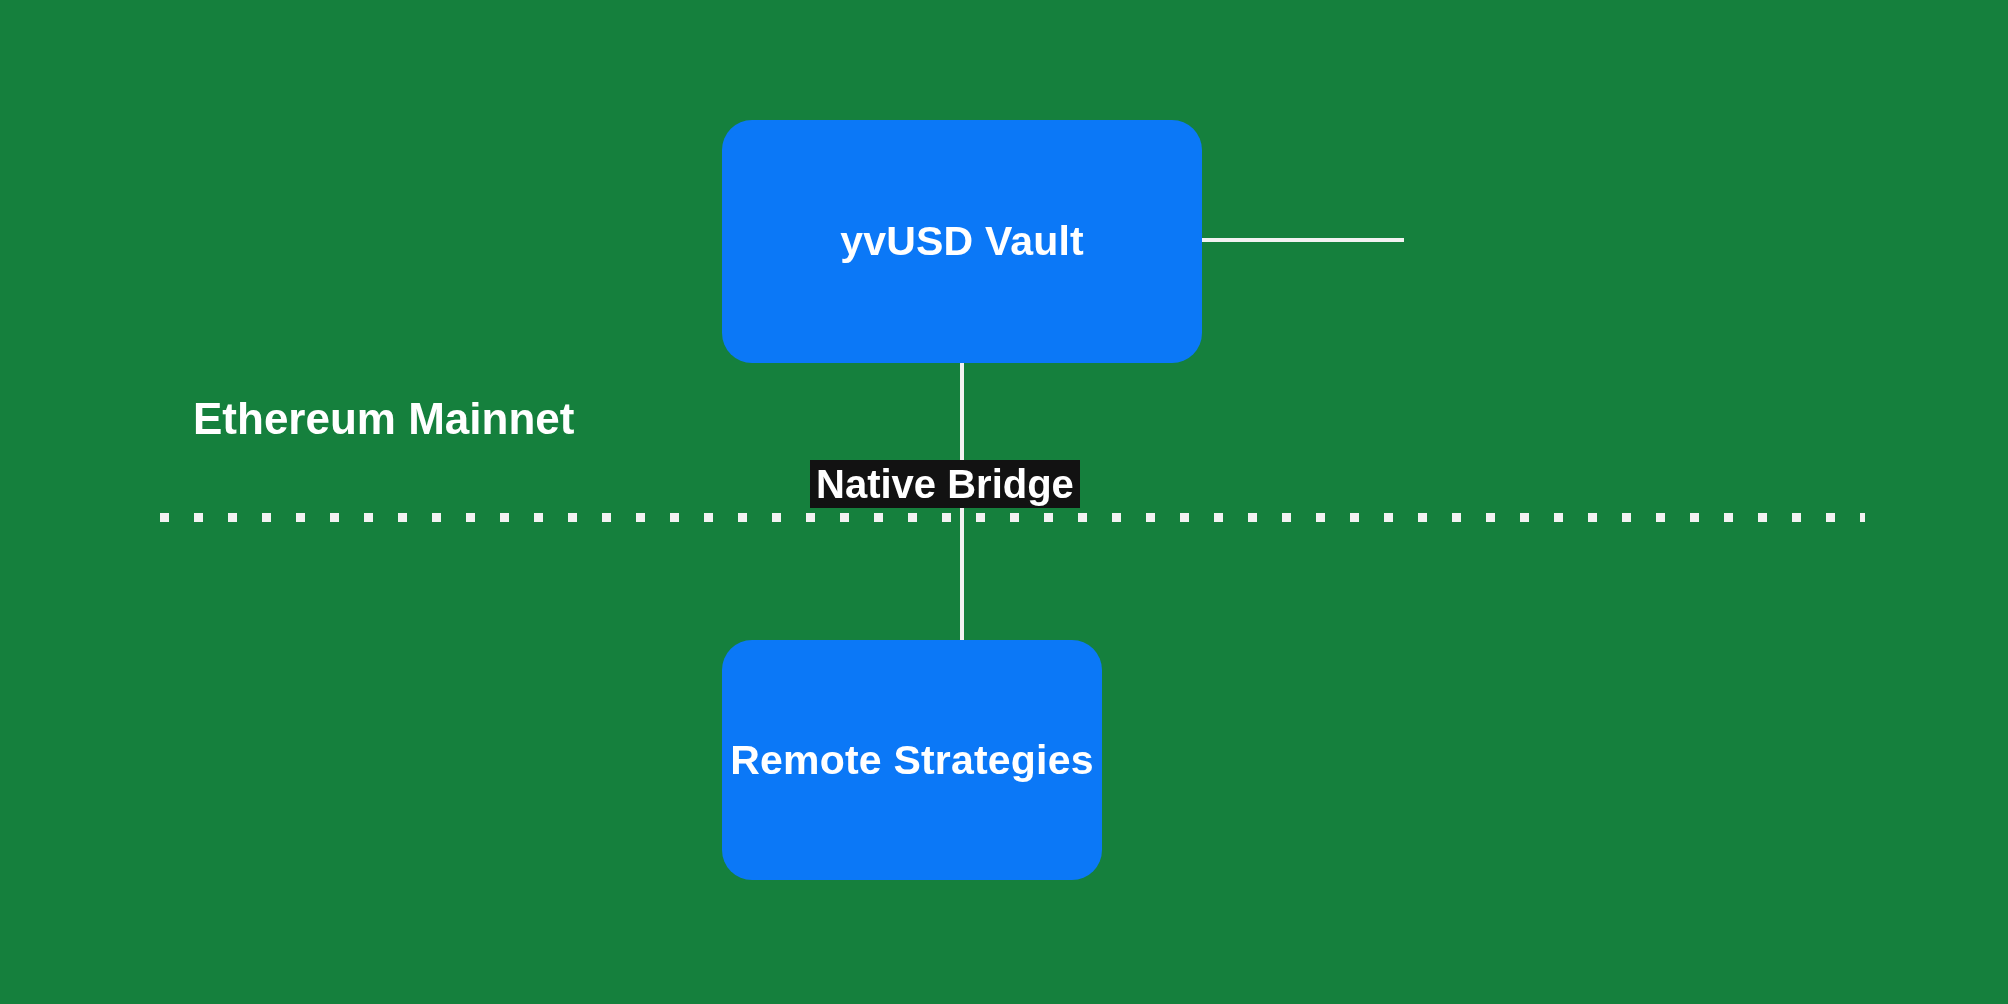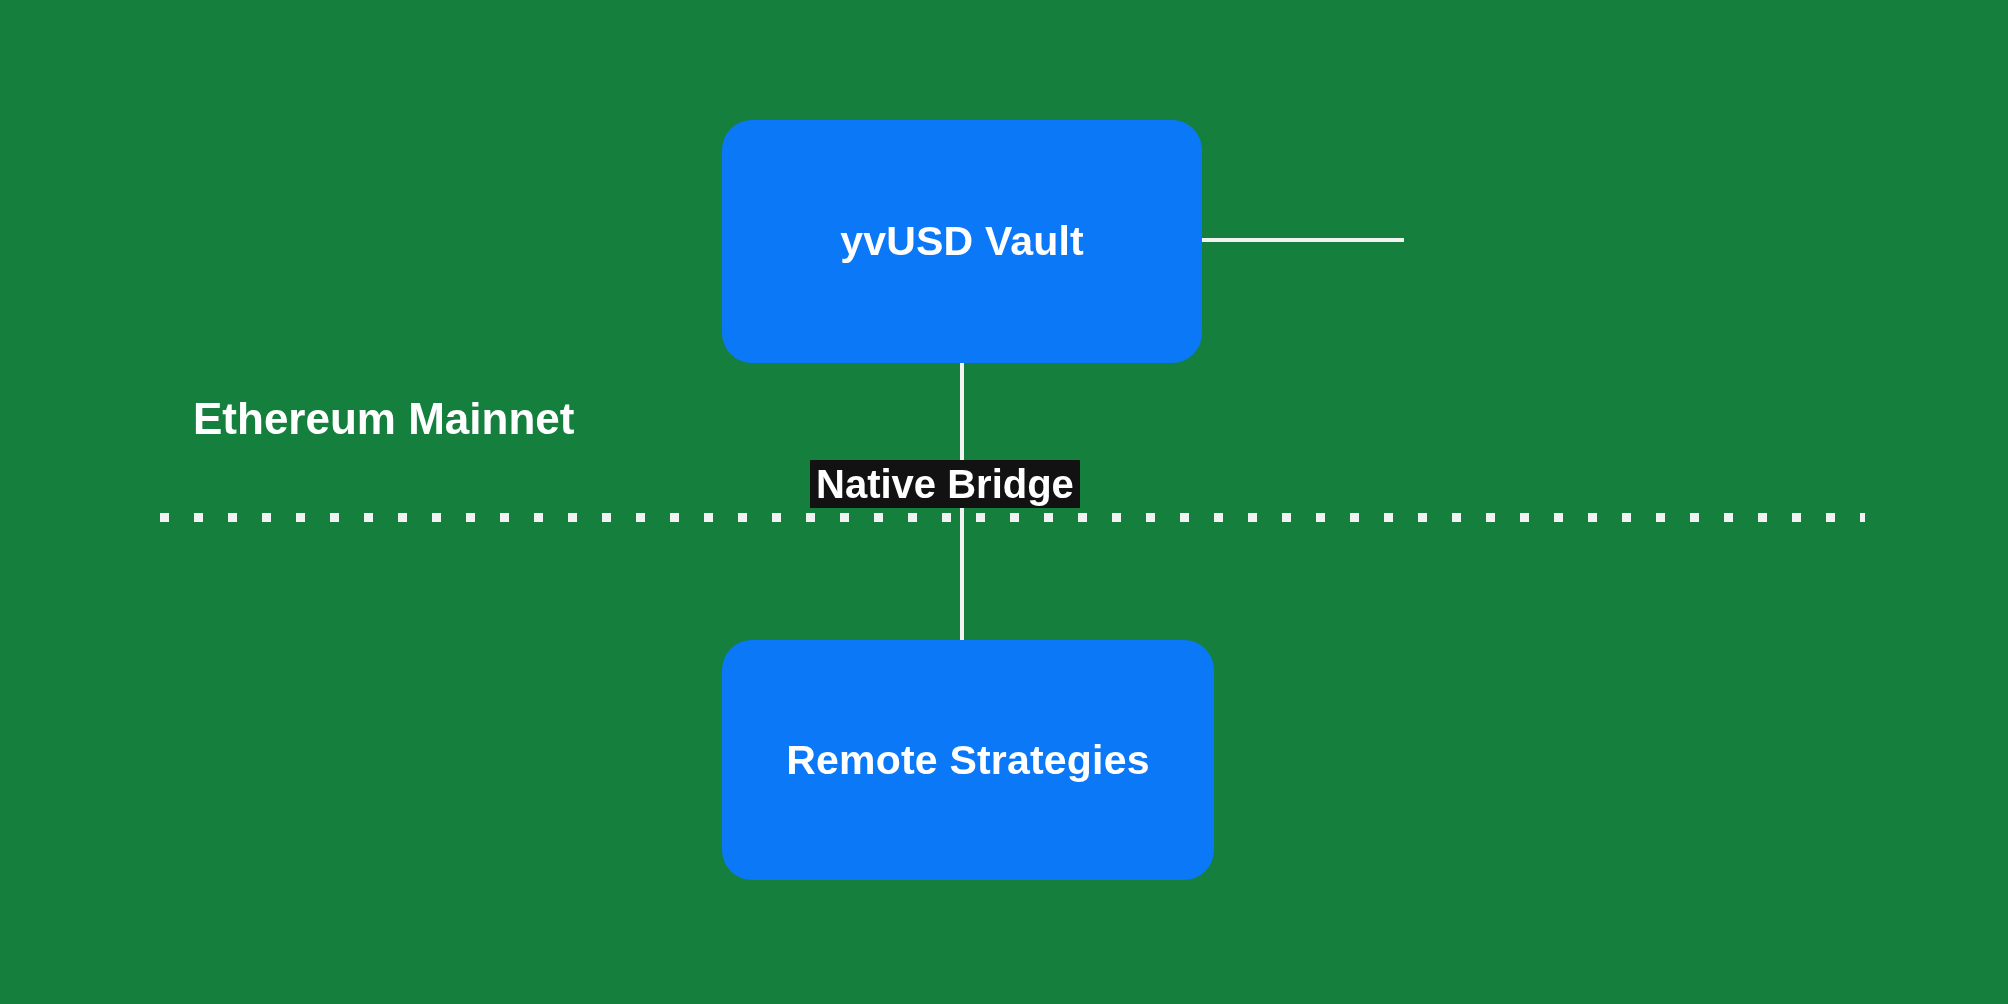--- a/index.html
+++ b/index.html
@@ -35,21 +35,21 @@
     font-weight: bold;
     font-size: 41px;
     letter-spacing: 0.2px;
     line-height: 1;
     white-space: nowrap;
     text-align: center;
   }
 
   #node-vault      { left: 722px;  top: 120px; width: 480px; height: 243px; }
   #node-mainnet    { left: 1402px; top: 120px; width: 483px; height: 242px; }
-  #node-remote     { left: 722px;  top: 640px; width: 492px; height: 240px; }
+  #node-remote     { left: 722px;  top: 640px; width: 380px; height: 240px; }
 
   
   .edge {
     position: absolute;
     background: #F2F2F2;
     z-index: 2;
   }
   #edge-vault-mainnet {
     left: 1200px;
     top: 238px;

